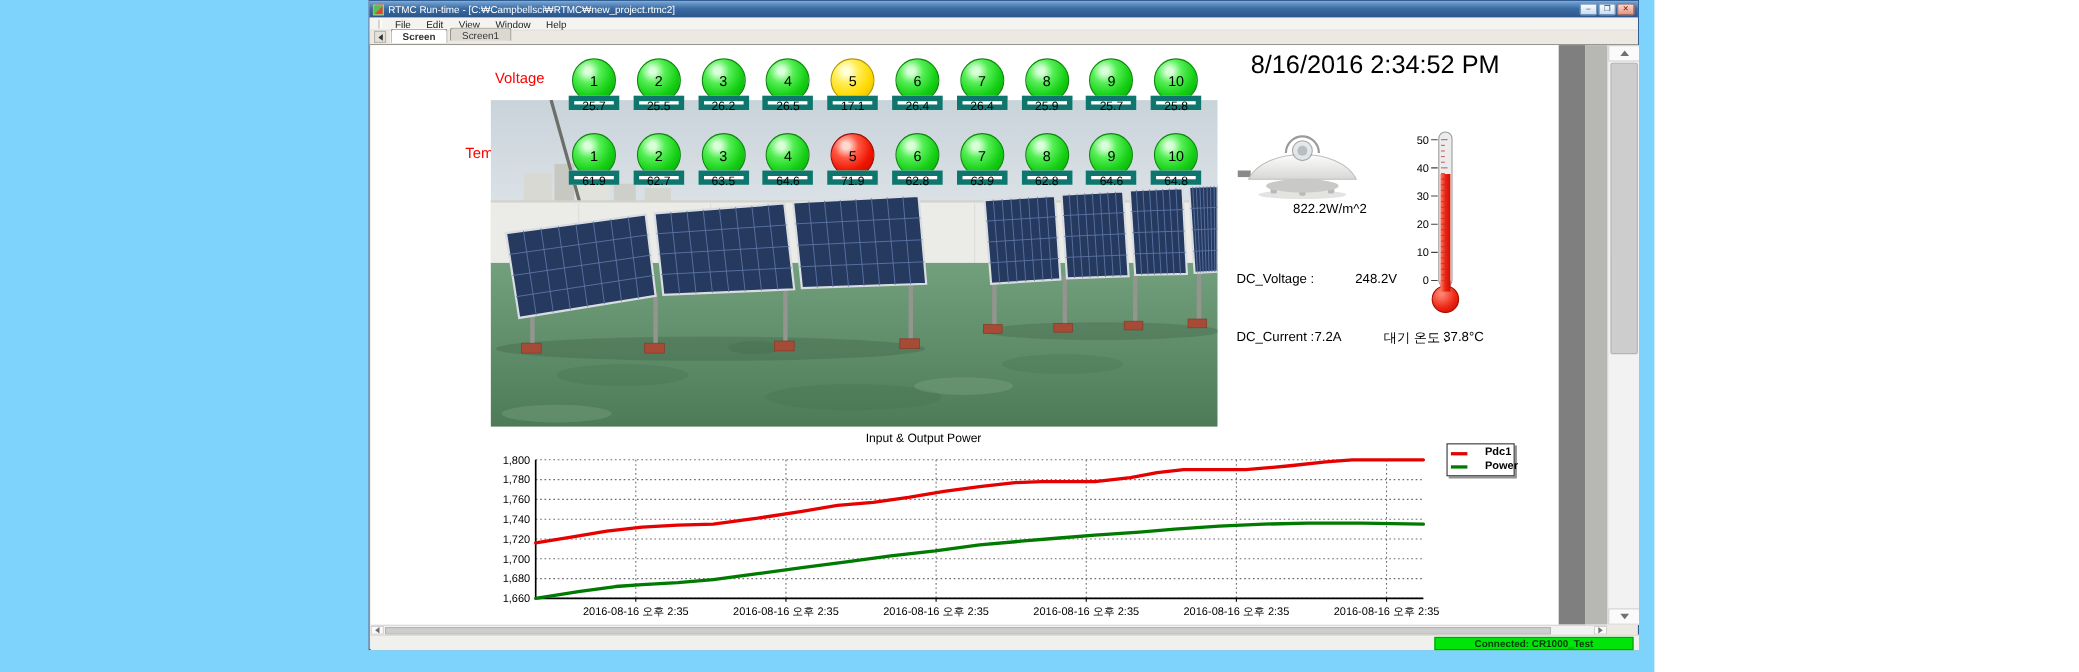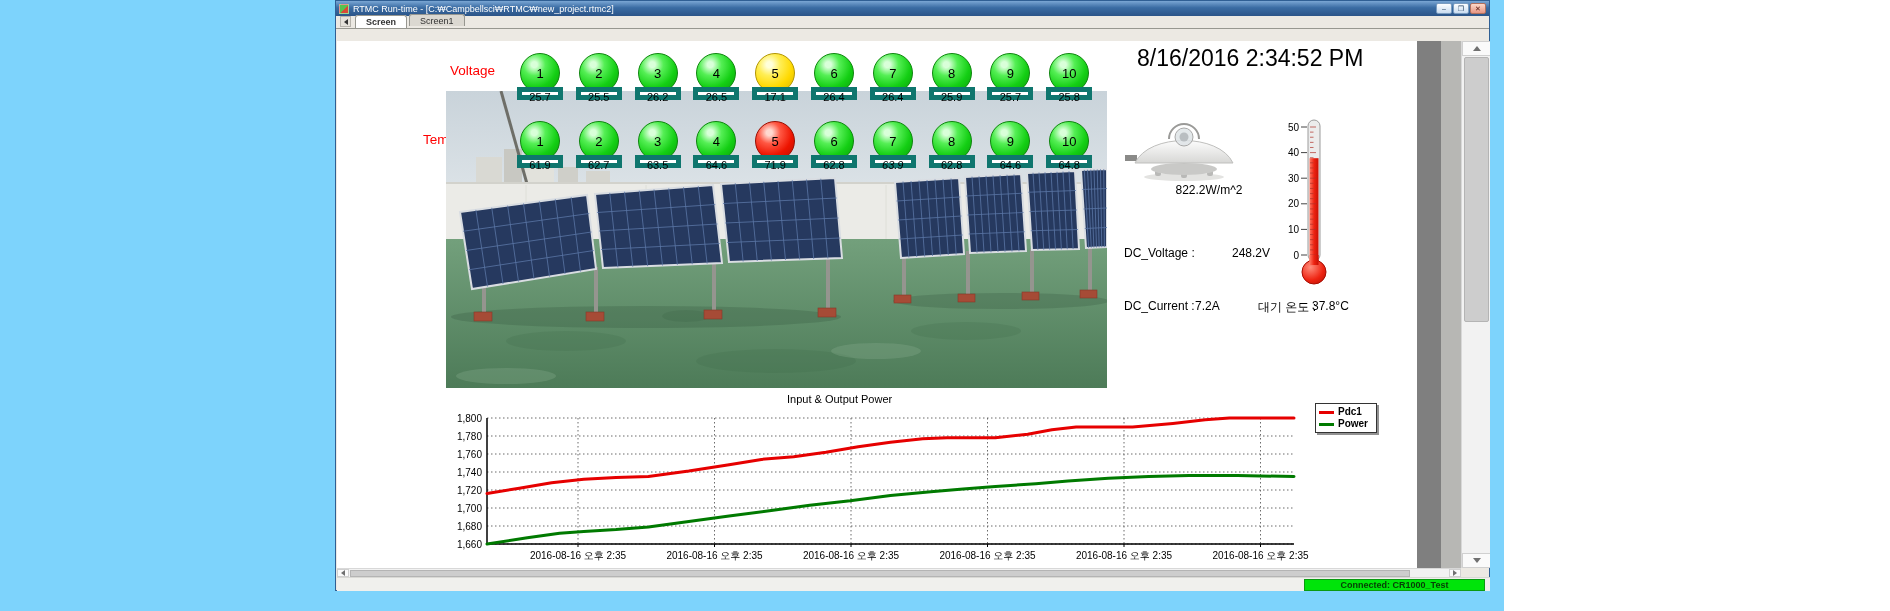--- a/index.html
+++ b/index.html
@@ -85,40 +85,44 @@
   .datetime{position:absolute;left:800px;top:4px;width:250px;font-size:23px;color:#000;z-index:2}
   .pyro{position:absolute;left:788px;top:66px;width:118px;height:76px}
   .pyro-reading{position:absolute;left:811px;top:142px;width:122px;text-align:center;font-size:12px;color:#000}
   .thermo{position:absolute;left:933px;top:76px;width:62px;height:172px}
   .reading-line{position:absolute;font-size:12px;color:#000}
   
   .chart-title{position:absolute;left:450px;top:352px;width:210px;font-size:11px;color:#000}
   .chart-svg{position:absolute;left:110px;top:365px}
   .legend{position:absolute;left:978px;top:362px;width:62px;background:#fff;border:1px solid #333;
     box-shadow:2px 2px 0 rgba(110,110,110,.75);padding:2px 3px;z-index:4}
-  .legend-item{display:flex;align-items:center;gap:4px;font-size:10px;font-weight:bold;line-height:12px;color:#000}
+  .legend-item{display:flex;align-items:center;gap:16px;font-size:10px;font-weight:bold;line-height:12px;color:#000}
   .legend-swatch{width:15px;height:3px;flex:0 0 auto}
   svg text{font-family:"Liberation Sans",sans-serif}
 </style>
 </head>
 <body>
 
 <div class="stage">
   <div class="window">
 
     <div class="titlebar">
       <span class="app-icon"></span>
       <span class="title-text">RTMC Run-time - [C:₩Campbellsci₩RTMC₩new_project.rtmc2]</span>
       <span class="win-controls" id="win-controls">
           <span class="win-btn">–</span>
           <span class="win-btn">❐</span>
           <span class="win-btn close">✕</span>
         </span>
     </div>
 
+    <div class="menubar">
+      <span class="menu-grip"></span>
+      <span id="menu-items"><span class="menu-item">File</span><span class="menu-item">Edit</span><span class="menu-item">View</span><span class="menu-item">Window</span><span class="menu-item">Help</span></span>
+    </div>
 
     <div class="tabbar">
       <span class="tab-nav">
           <i></i>
         </span>
       <span id="tabs"><span class="tab active">Screen</span><span class="tab">Screen1</span></span>
     </div>
 
     <div class="content">
 

